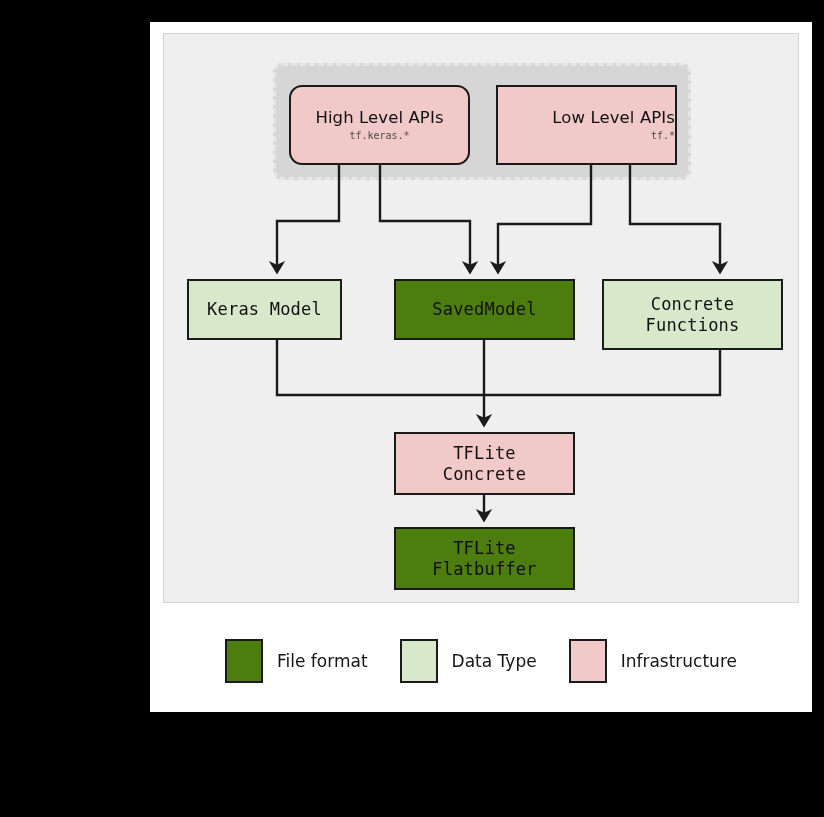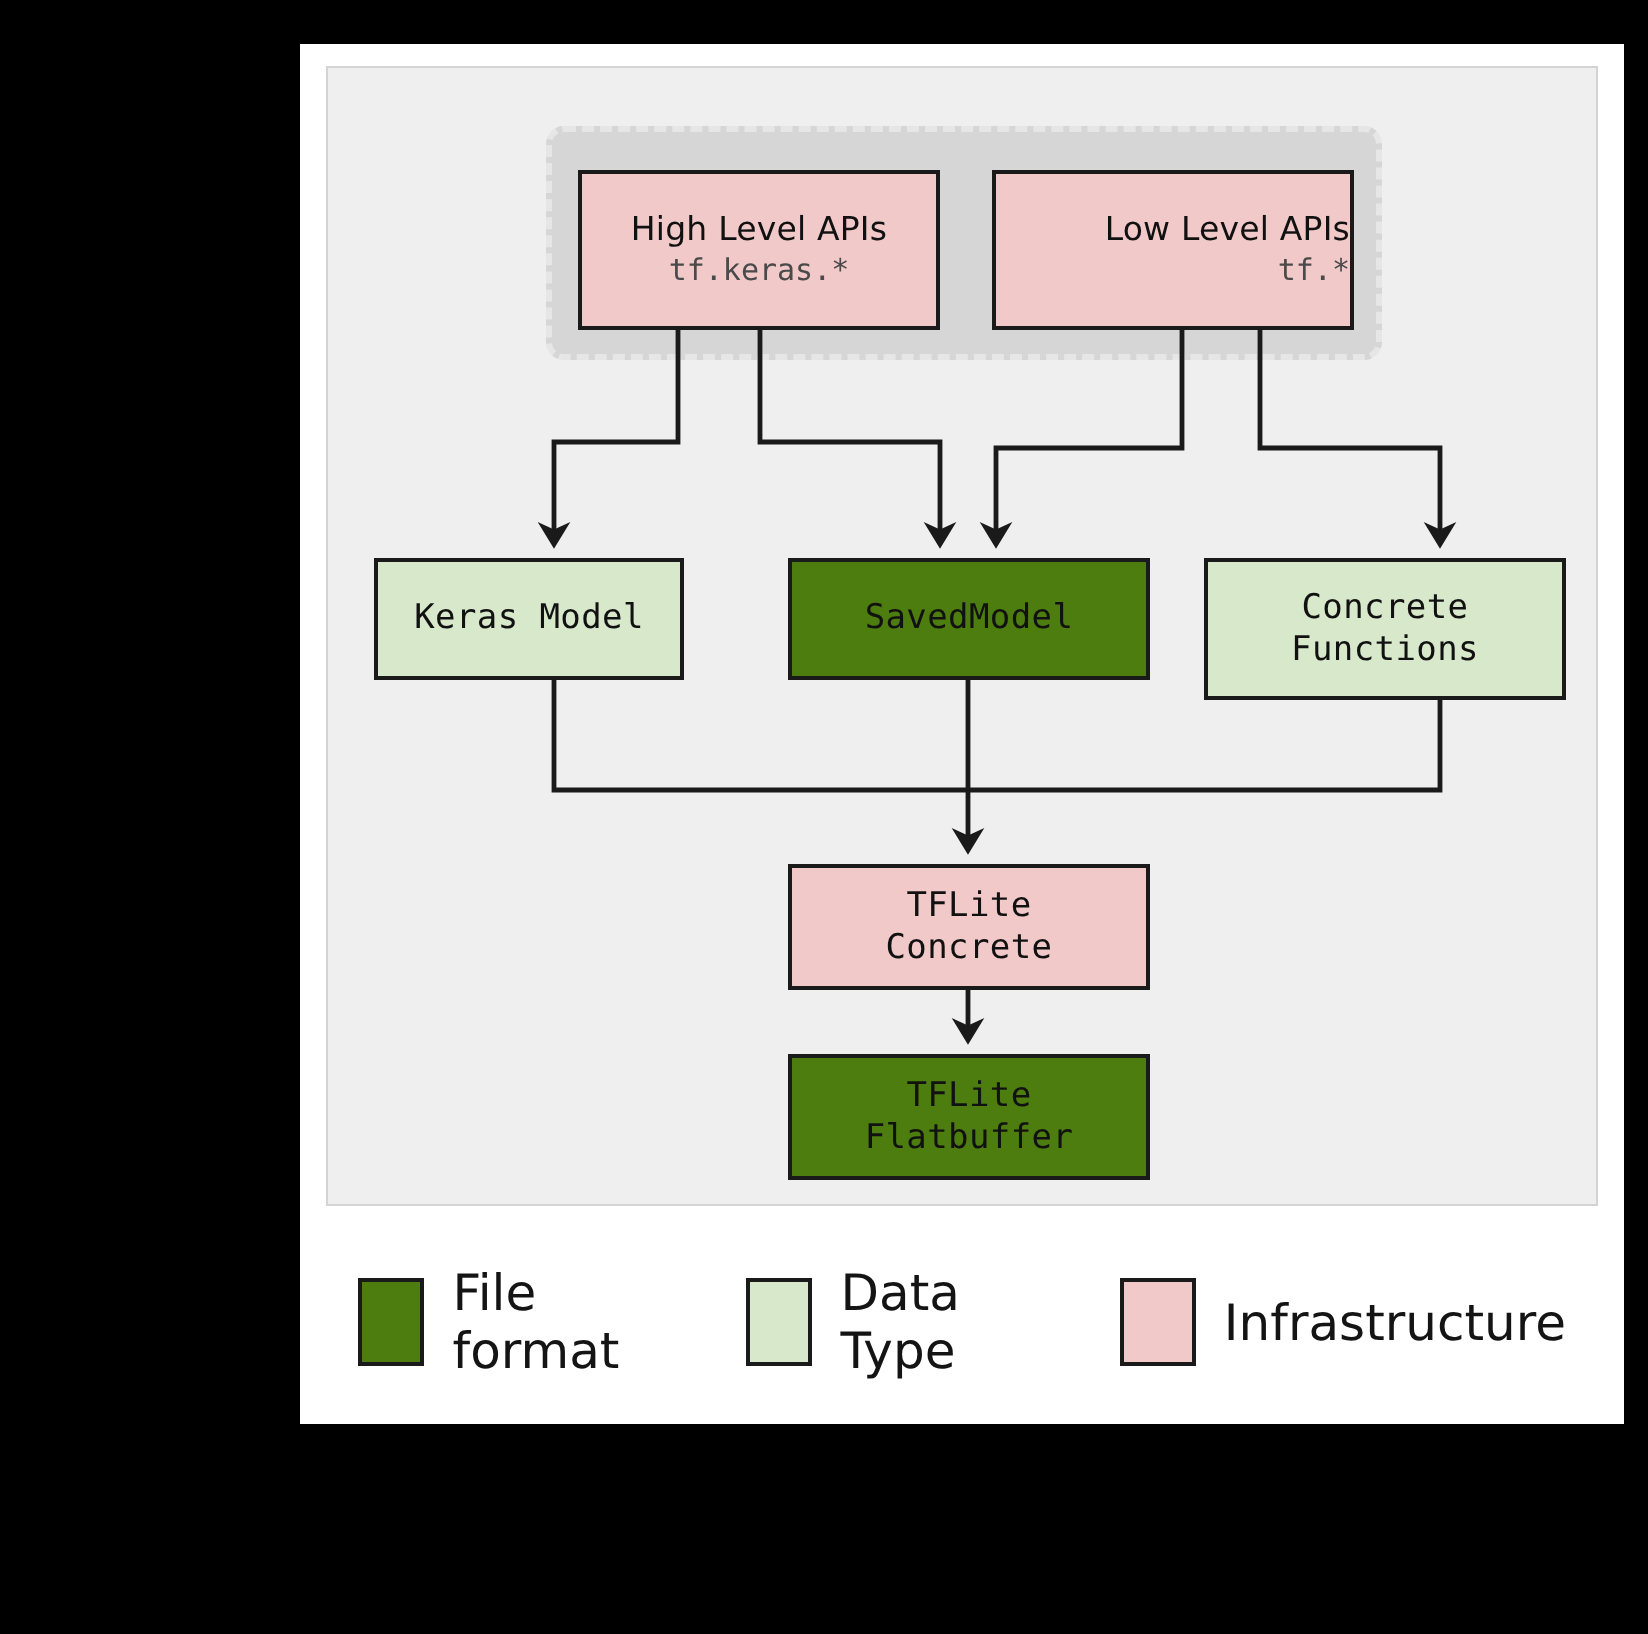--- a/index.html
+++ b/index.html
@@ -71,37 +71,37 @@
     line-height: 1.18;
   }
   .node .title {
     font-family: "DejaVu Sans", sans-serif;
     font-size: 16.5px;
     color: #111111;
     letter-spacing: 0.1px;
   }
   .node .sub {
     font-family: "DejaVu Sans Mono", monospace;
-    font-size: 15px;
+    font-size: 10px;
     color: #4a4a4a;
     margin-top: 3px;
   }
   .node .mono {
     font-family: "DejaVu Sans Mono", monospace;
     font-size: 17px;
     color: #111111;
     letter-spacing: 0.2px;
   }
 
   .fill-pink   { background: #f2c9c9; }
   .fill-green  { background: #4d7c0f; }
   .fill-lgreen { background: #d7e8cb; }
 
   
-  #node-high-level-apis      { left: 125px; top: 51px;  width: 181px; height: 80px; }
+  #node-high-level-apis      { left: 125px; top: 51px;  width: 181px; height: 80px; border-radius: 13px; }
   #node-low-level-apis       { left: 332px; top: 51px;  width: 181px; height: 80px; align-items: flex-end; }
   #node-keras-model          { left: 23px;  top: 245px; width: 155px; height: 61px; }
   #node-savedmodel           { left: 230px; top: 245px; width: 181px; height: 61px; }
   #node-concrete-functions   { left: 438px; top: 245px; width: 181px; height: 71px; }
   #node-tflite-converter     { left: 230px; top: 398px; width: 181px; height: 63px; }
   #node-tflite-flatbuffer    { left: 230px; top: 493px; width: 181px; height: 63px; }
 
   
   #legend {
     position: absolute;
@@ -120,21 +120,21 @@
   }
   .legend-swatch {
     width: 38px;
     height: 44px;
     border: 2.5px solid #1a1a1a;
     box-sizing: border-box;
   }
   .legend-label {
     margin-left: 14px;
     font-family: "DejaVu Sans", sans-serif;
-    font-size: 25px;
+    font-size: 17px;
     color: #141414;
   }
 </style>
 </head>
 <body>
 
 <div id="page">
 
   <div id="diagram-panel">
 

